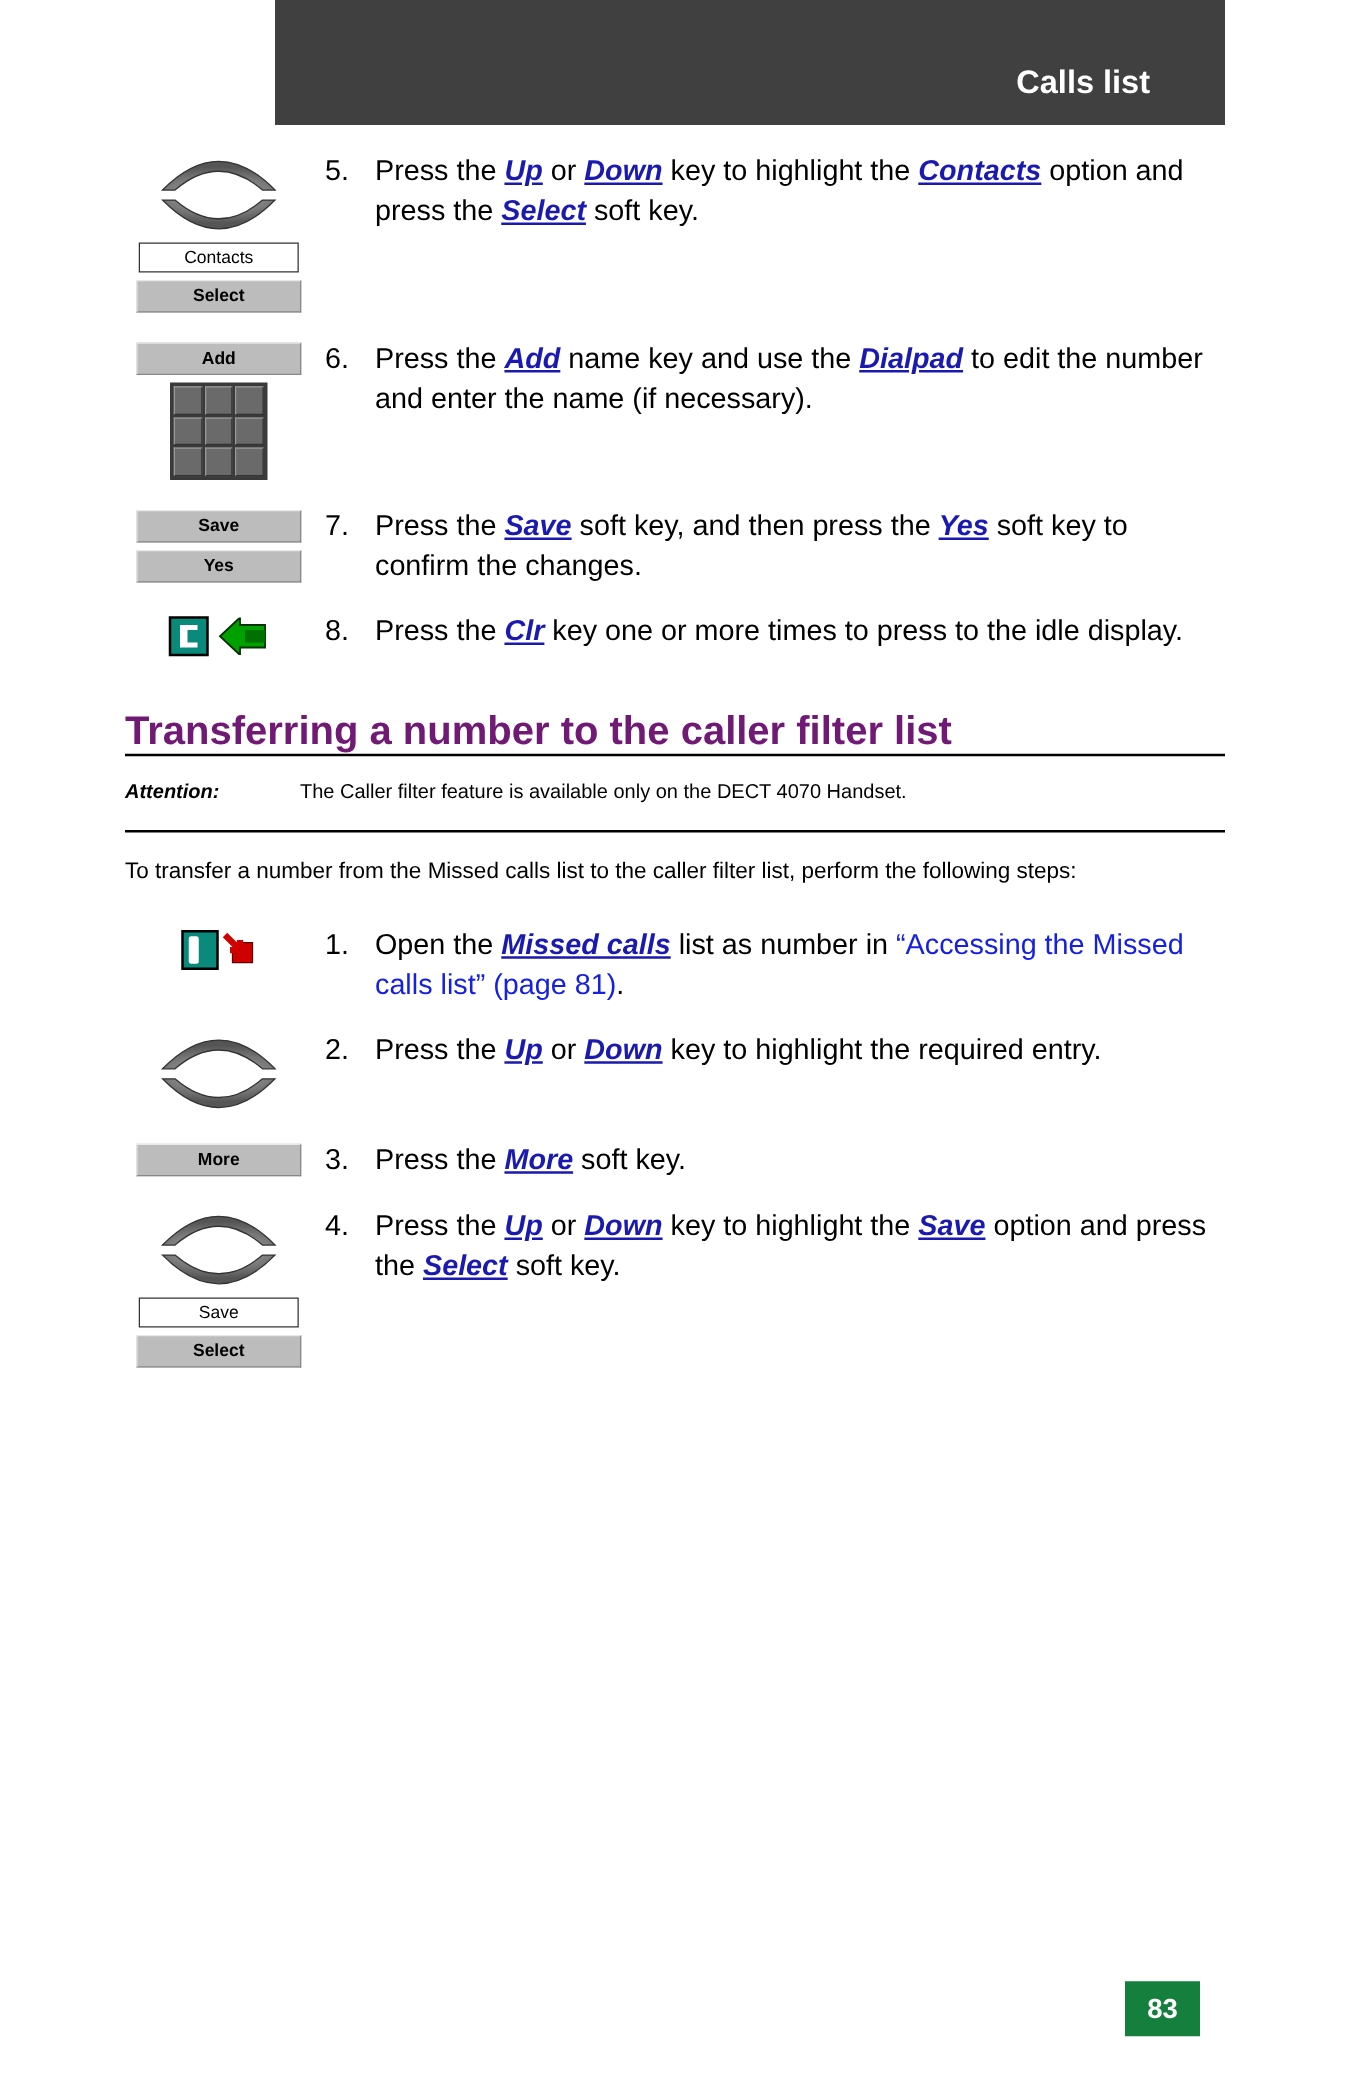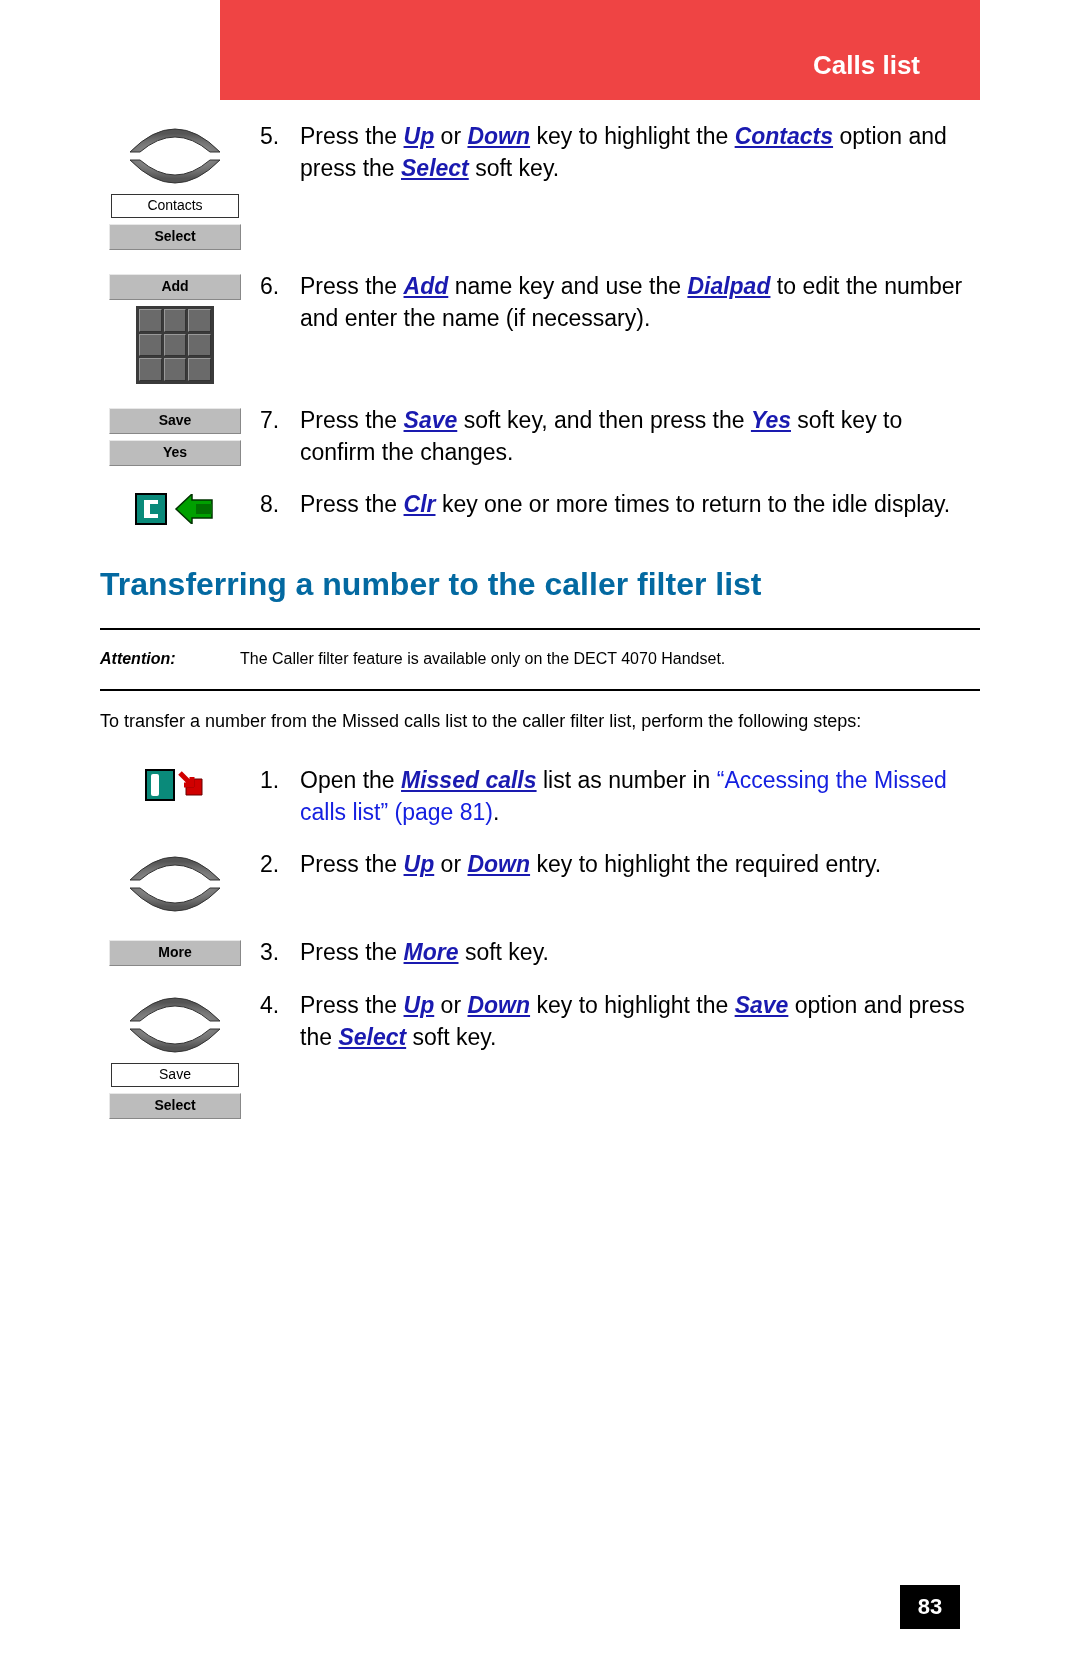--- a/index.html
+++ b/index.html
@@ -14,21 +14,21 @@
     min-height: 1669px;
     position: relative;
     box-sizing: border-box;
   }
   .top-banner {
     position: absolute;
     top: 0;
     left: 220px;
     width: 760px;
     height: 100px;
-    background: #ef4444;
+    background: #404040;
   }
   .header-title {
     position: absolute;
     top: 50px;
     right: 60px;
     color: #fff;
     font-weight: bold;
     font-size: 26px;
     font-family: Arial, Helvetica, sans-serif;
   }
@@ -70,25 +70,24 @@
   .bold-blue {
     color: #1a1ab0;
     font-weight: bold;
     font-style: italic;
     text-decoration: underline;
   }
   .link-blue {
     color: #1520e0;
   }
   .section-heading {
-    color: #0369a1;
+    color: #701a75;
     font-weight: bold;
     font-size: 32px;
     margin-top: 40px;
-    margin-bottom: 25px;
     font-family: Arial, Helvetica, sans-serif;
   }
   .hr {
     border: none;
     border-top: 2px solid #000;
     margin: 0 0 18px 0;
   }
   .attention-row {
     display: flex;
     font-size: 16px;
@@ -163,21 +162,21 @@
     display: flex;
     align-items: center;
     gap: 2px;
   }
   .page-number {
     position: absolute;
     bottom: 40px;
     right: 120px;
     width: 60px;
     height: 44px;
-    background: #000000;
+    background: #15803d;
     color: #fff;
     font-weight: bold;
     font-size: 22px;
     text-align: center;
     line-height: 44px;
   }
   .missed-icon {
     display: flex;
     align-items: center;
     gap: 0px;
@@ -279,21 +278,21 @@
           <svg width="42" height="30" viewBox="0 0 42 30">
             <path d="M 38 6 L 18 6 L 18 0 L 2 15 L 18 30 L 18 24 L 38 24 Z" fill="#00a000" stroke="#003300" stroke-width="1.5"></path>
             <path d="M 38 10 L 22 10 L 22 20 L 38 20 Z" fill="#007000"></path>
           </svg>
         </div>
       </div>
       <div class="right-col">
         <div class="step-text">
           <div class="step-num">8.</div>
           <div class="step-body">
-            <span>Press the </span><span class="bold-blue">Clr</span><span> key one or more times to return to the idle display.</span>
+            <span>Press the </span><span class="bold-blue">Clr</span><span> key one or more times to press to the idle display.</span>
           </div>
         </div>
       </div>
     </div>
 
     <div class="section-heading">Transferring a number to the caller filter list</div>
     <hr class="hr">
     <div class="attention-row">
       <div class="attention-label">Attention:</div>
       <div>The Caller filter feature is available only on the DECT 4070 Handset.</div>

